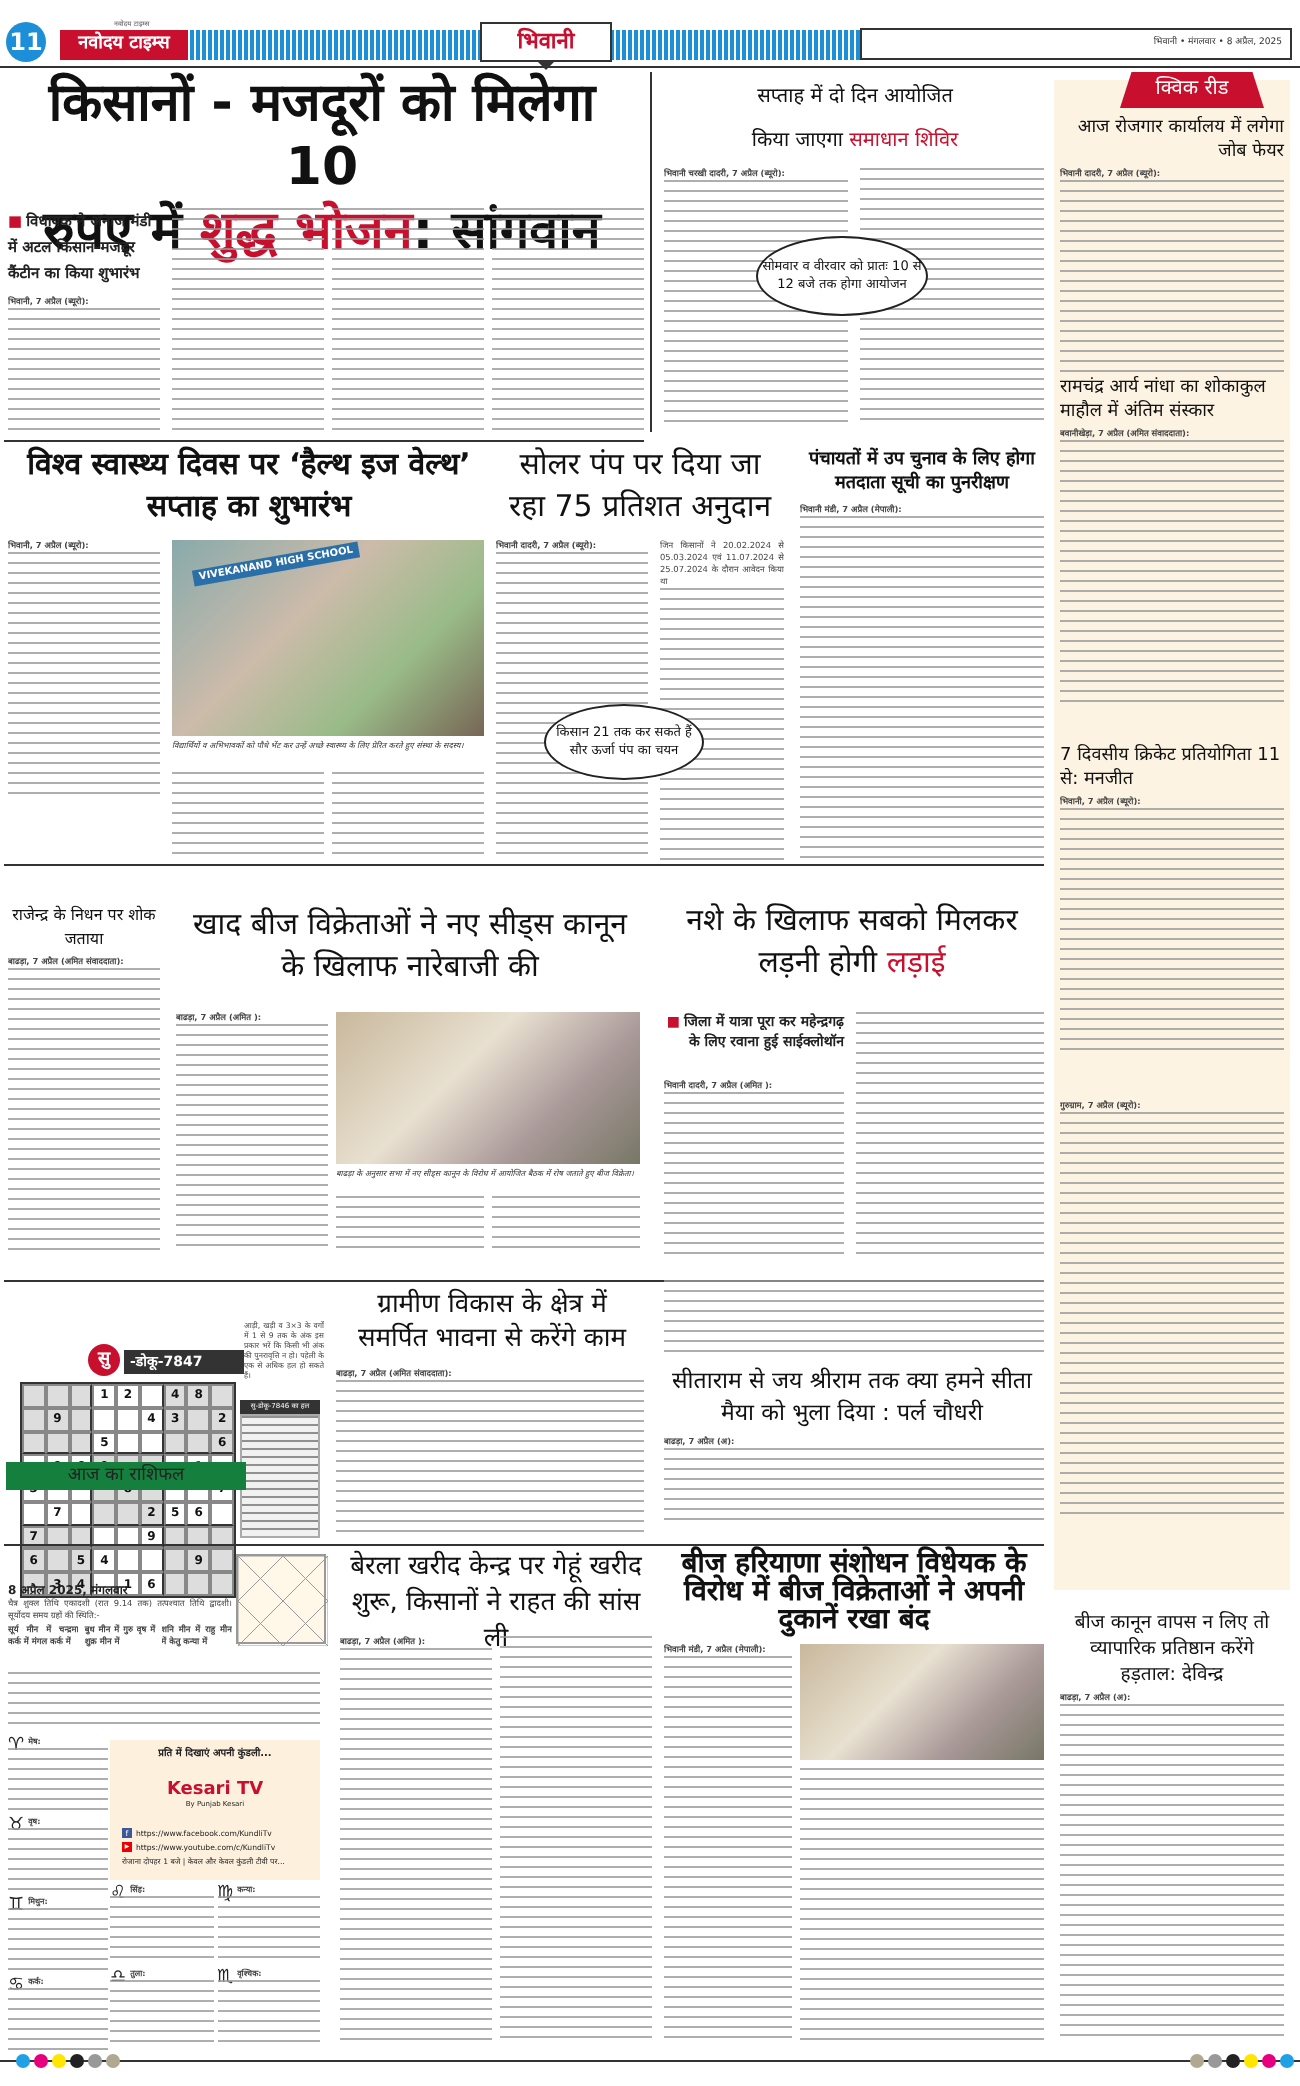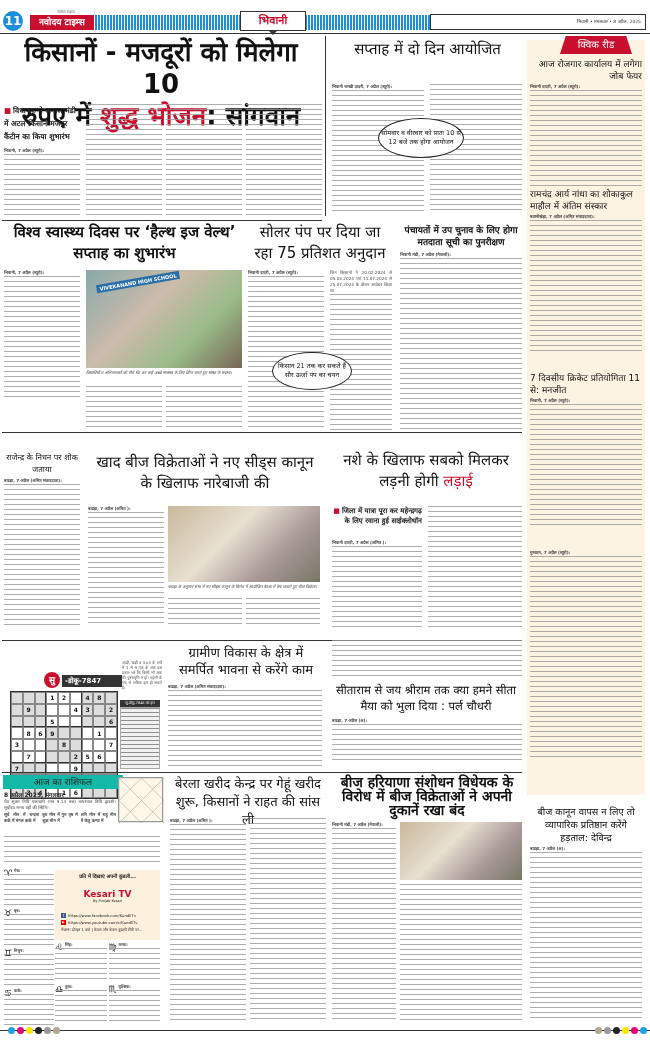--- a/index.html
+++ b/index.html
@@ -28,21 +28,21 @@
   .su-circle { left: 44px; top: 672px; width: 16px; height: 16px; border-radius: 50%; background: #c8102e; color: #fff; font-size: 9px; text-align:center; line-height:16px; font-weight:bold; }
   .su-bar { left: 62px; top: 675px; width: 60px; height: 12px; background: #333; color: #fff; font-size: 7px; line-height: 12px; padding-left: 3px; font-weight:bold; }
   .grid { left: 10px; top: 663px; width: 108px; height: 108px; display: grid; grid-template-columns: repeat(9, 1fr); border: 1.5px solid #333; }
   .cell { border: 0.5px solid #888; font-size: 6px; font-weight: bold; display:flex; align-items:center; justify-content:center; color:#111; }
   .cell.shade { background: #ddd; }
   .cell.br { border-right: 1.5px solid #333; }
   .cell.bb { border-bottom: 1.5px solid #333; }
   .answer-box { left: 120px; top: 707px; width: 40px; height: 62px; background: #f1f1f1; border: 0.5px solid #aaa; }
   .answer-head { left: 120px; top: 700px; width: 40px; height: 7px; background: #333; color:#fff; font-size: 3.5px; line-height: 7px; text-align:center; }
   
-  .rashi-head { left: 3px; top: 775px; width: 120px; height: 14px; background: #14b8a6; color:#222; font-size: 9px; text-align:center; line-height:14px; }
+  .rashi-head { left: 3px; top: 731px; width: 120px; height: 14px; background: #15803d; color:#222; font-size: 9px; text-align:center; line-height:14px; }
   .kundli-chart { left: 118px; top: 777px; width: 45px; height: 45px; background: #fff8e8; border: 0.5px solid #999; }
   .kundli-ad { left: 55px; top: 870px; width: 105px; height: 70px; background: #fdf1de; }
   .color-dots { display:flex; gap: 2px; }
   .dot { width: 7px; height: 7px; border-radius: 50%; }
 </style>
 </head>
 <body>
 
 <div class="abs pg-num">11</div>
 <div class="abs brand-tag">नवोदय टाइम्स</div>
@@ -63,22 +63,23 @@
     <span class="filler"></span>
   </div>
 <div class="abs body-text" style="left:166px;top:104px;width:76px;height:114px;">
     <span class="filler"></span>
   </div>
 <div class="abs body-text" style="left:246px;top:104px;width:76px;height:114px;">
     <span class="filler"></span>
   </div>
 <div class="rule" style="left:325px;top:36px;width:0.5px;height:180px;"></div>
 
-<div class="abs hl-light" style="left:330px;top:38px;width:195px;font-size:15px;line-height:22px;">
+<div class="abs hl-light" style="left:330px;top:38px;width:195px;font-size:10px;line-height:22px;">
   <div>सप्ताह में दो दिन आयोजित</div>
+  <div><span>किया जाएगा </span><span class="red">समाधान शिविर</span></div>
 </div>
 <div class="abs body-text" style="left:332px;top:84px;width:92px;height:130px;"><b>भिवानी चरखी दादरी, 7 अप्रैल (ब्यूरो):</b><span class="filler"></span></div>
 <div class="abs body-text" style="left:430px;top:84px;width:92px;height:130px;">
     <span class="filler"></span>
   </div>
 <div class="abs oval" style="left:378px;top:118px;width:86px;height:40px;">
     <span>सोमवार व वीरवार को प्रातः 10 से 12 बजे तक होगा आयोजन</span>
   </div>
 
 <div class="abs quick-bg"></div>

